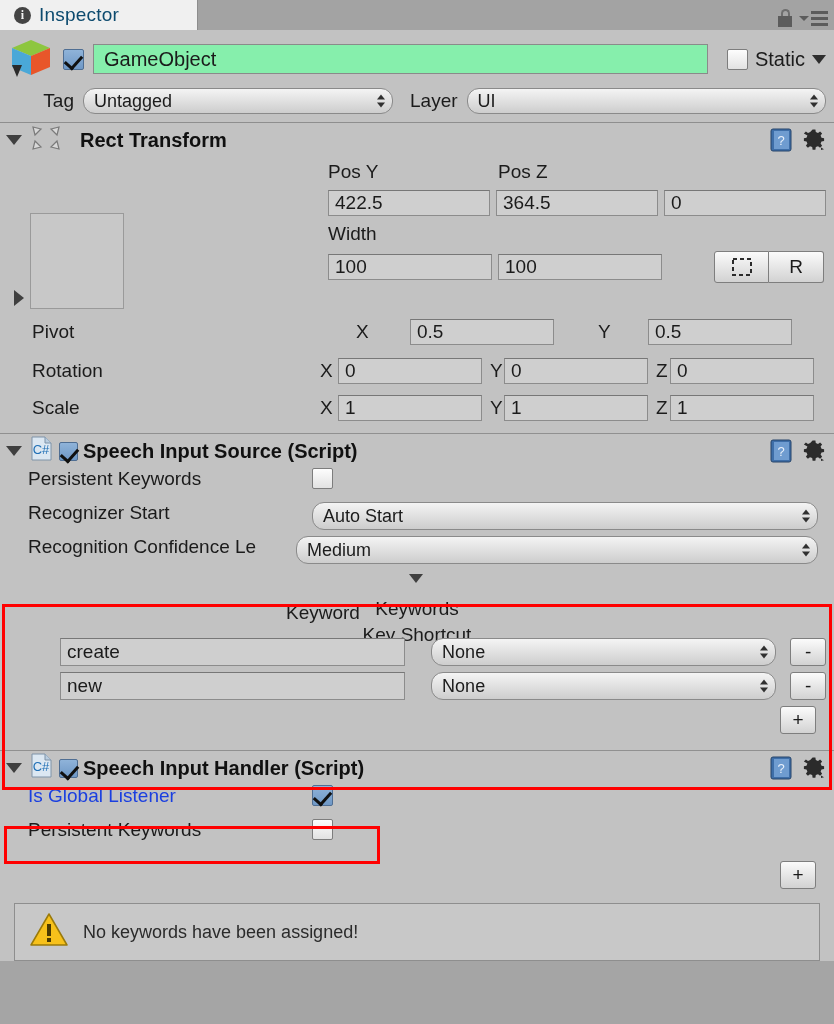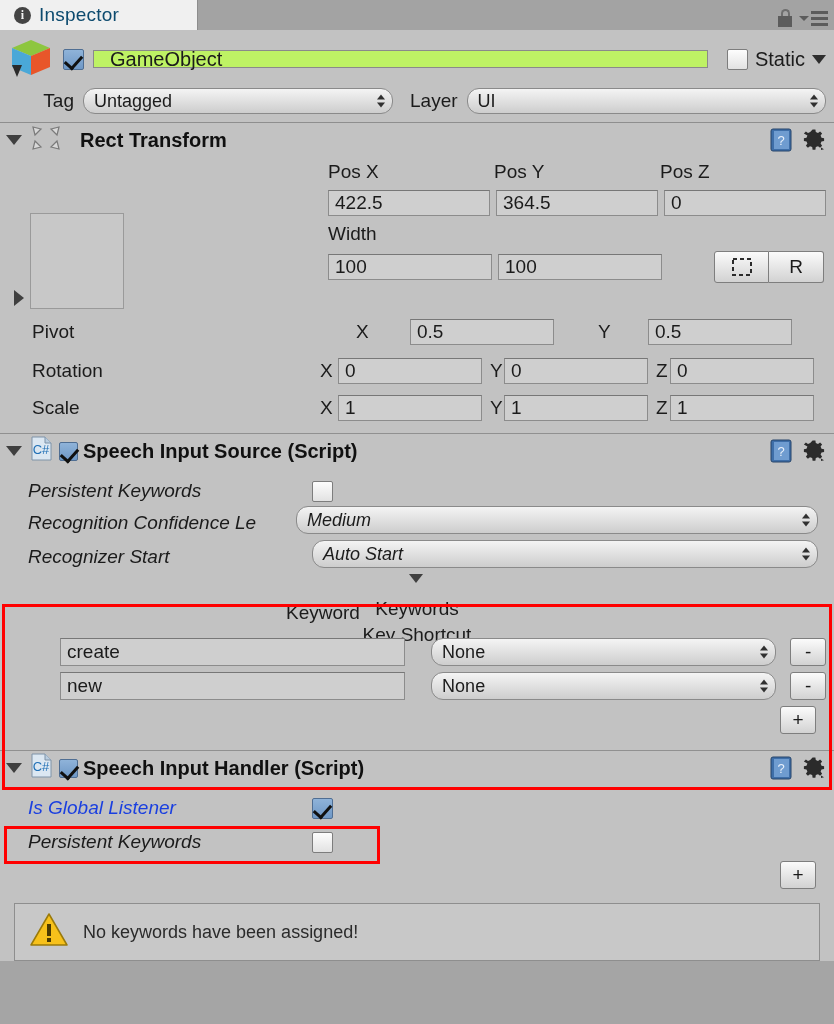--- a/index.html
+++ b/index.html
@@ -65,23 +65,23 @@
     width: 21px; height: 21px; flex: 0 0 21px;
     background: linear-gradient(#fdfdfd,#e2e2e2);
     border: 1px solid #7d7d7d; border-radius: 2px; position: relative;
   }
   .cb.blue { background: linear-gradient(#8fb3d9,#6f98c6); border-color: #4f6e93; }
   .cb.checked::after {
     content:""; position:absolute; left:4px; top:2px; width:8px; height:14px;
     border: solid #101010; border-width: 0 3.2px 3.2px 0; transform: rotate(42deg);
   }
   .name-field {
-    flex: 1 1 auto; height: 18px;
-    background: #bef264; border: 1px solid #8a8a8a;
-    display: flex; align-items: center; padding: 0 16px; font-size: 20px;
+    flex: 1 1 auto; height: 30px;
+    background: #86efac; border: 1px solid #8a8a8a;
+    display: flex; align-items: center; padding: 0 10px; font-size: 20px;
   }
   .static-wrap { display: flex; align-items: center; gap: 7px; margin-left: 10px; }
   .static-label { font-size: 20px; }
   .tri-down {
     width: 0; height: 0; border-left: 7px solid transparent;
     border-right: 7px solid transparent; border-top: 9px solid #2e2e2e;
   }
   .taglayer { display: flex; align-items: center; gap: 9px; margin-top: 7px; }
   .tl-label { font-size: 19px; }
   .popup {
@@ -119,21 +119,21 @@
     border-left: 10px solid #3f3f3f; border-right: none; width:0; height:0;
   }
   .comp-title { font-size: 20px; font-weight: bold; color: #101010; }
   .comp-icons {
     position: absolute; right: 8px; top: 50%; transform: translateY(-50%);
     display: flex; align-items: center; gap: 10px;
   }
   .help-icon { width: 22px; height: 24px; position: relative; }
   .gear-icon { width: 24px; height: 24px; }
 
-  .row { display: flex; align-items: flex-end; height: 34px; padding: 0 8px; font-style: italic; }
+  .row { display: flex; align-items: flex-start; height: 34px; padding: 0 8px; }
   .row-label { font-size: 19px; color: #1b1b1b; }
   .field {
     height: 26px; background: #cfcfcf;
     border: 1px solid #8c8c8c; border-top-color: #777;
     display: flex; align-items: center; padding: 0 6px; font-size: 19px;
   }
 
   
   .rt-body { position: relative; padding: 0 8px 8px 8px; }
   .rt-preview {
@@ -253,21 +253,20 @@
             <path fill="#2b2b2b" d="M19 19.5l3 1.8-3 .6z"></path>
           </svg>
         </span>
       </span>
     </div>
 
     <div class="rt-body">
       <div class="rt-preview"></div>
 
       <div style="display:flex;padding-left:320px;height:30px;align-items:center;">
-        <span class="colhead" style="width:170px;">Pos X</span>
         <span class="colhead" style="width:170px;">Pos Y</span>
         <span class="colhead" style="width:170px;">Pos Z</span>
       </div>
 
       <div style="display:flex;padding-left:320px;height:32px;align-items:center;gap:6px;">
         <span class="field" style="width:164px;">422.5</span>
         <span class="field" style="width:164px;">364.5</span>
         <span class="field" style="width:164px;">0</span>
       </div>
 
@@ -353,35 +352,35 @@
           </svg>
         </span>
       </span>
     </div>
 
     <div class="row">
       <span class="row-label" style="width:304px;padding-left:20px;">Persistent Keywords</span>
       <span class="cb"></span>
     </div>
 
+    <div class="row">
+      <span class="row-label" style="width:304px;padding-left:20px;">Recognizer Start</span>
+      <span class="popup" style="flex:1 1 auto;margin-right:8px;height:28px;">
+        <span>Auto Start</span>
+        <span class="arrows">
+            <i class="up"></i>
+            <i class="dn"></i>
+          </span>
+      </span>
+    </div>
+
     <div class="row" style="height:32px;">
       <span class="row-label" style="width:304px;padding-left:20px;white-space:nowrap;overflow:hidden;">Recognition Confidence Le</span>
       <span class="popup" style="flex:1 1 auto;margin-right:8px;margin-left:-16px;height:28px;">
         <span>Medium</span>
-        <span class="arrows">
-            <i class="up"></i>
-            <i class="dn"></i>
-          </span>
-      </span>
-    </div>
-
-    <div class="row">
-      <span class="row-label" style="width:304px;padding-left:20px;">Recognizer Start</span>
-      <span class="popup" style="flex:1 1 auto;margin-right:8px;height:28px;">
-        <span>Auto Start</span>
         <span class="arrows">
             <i class="up"></i>
             <i class="dn"></i>
           </span>
       </span>
     </div>
 
     <div style="position:relative;padding:6px 8px 10px 8px;">
       <div style="display:flex;align-items:center;gap:8px;height:28px;flex-direction:column;">
         <span class="foldout" style="border-left-width:7px;border-right-width:7px;border-top-width:9px;"></span>

